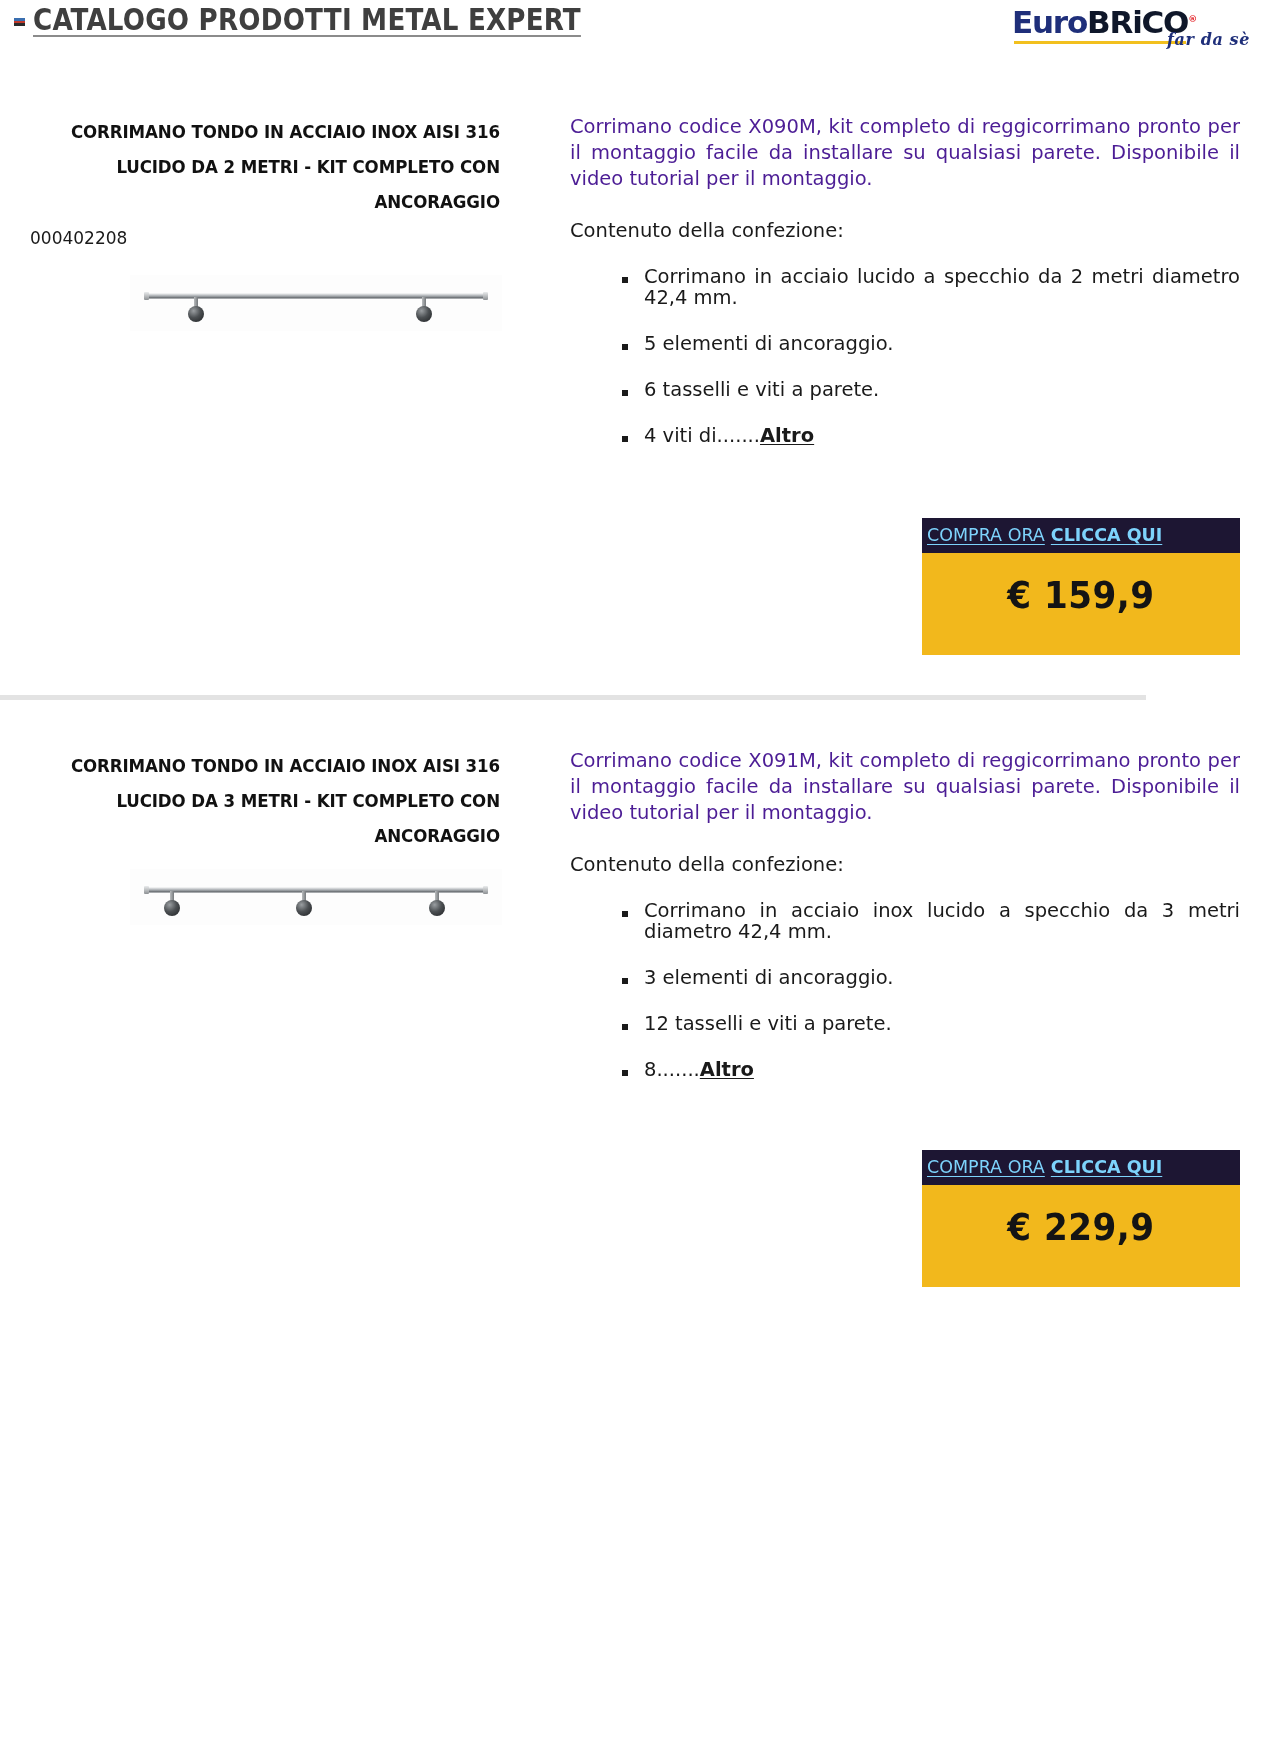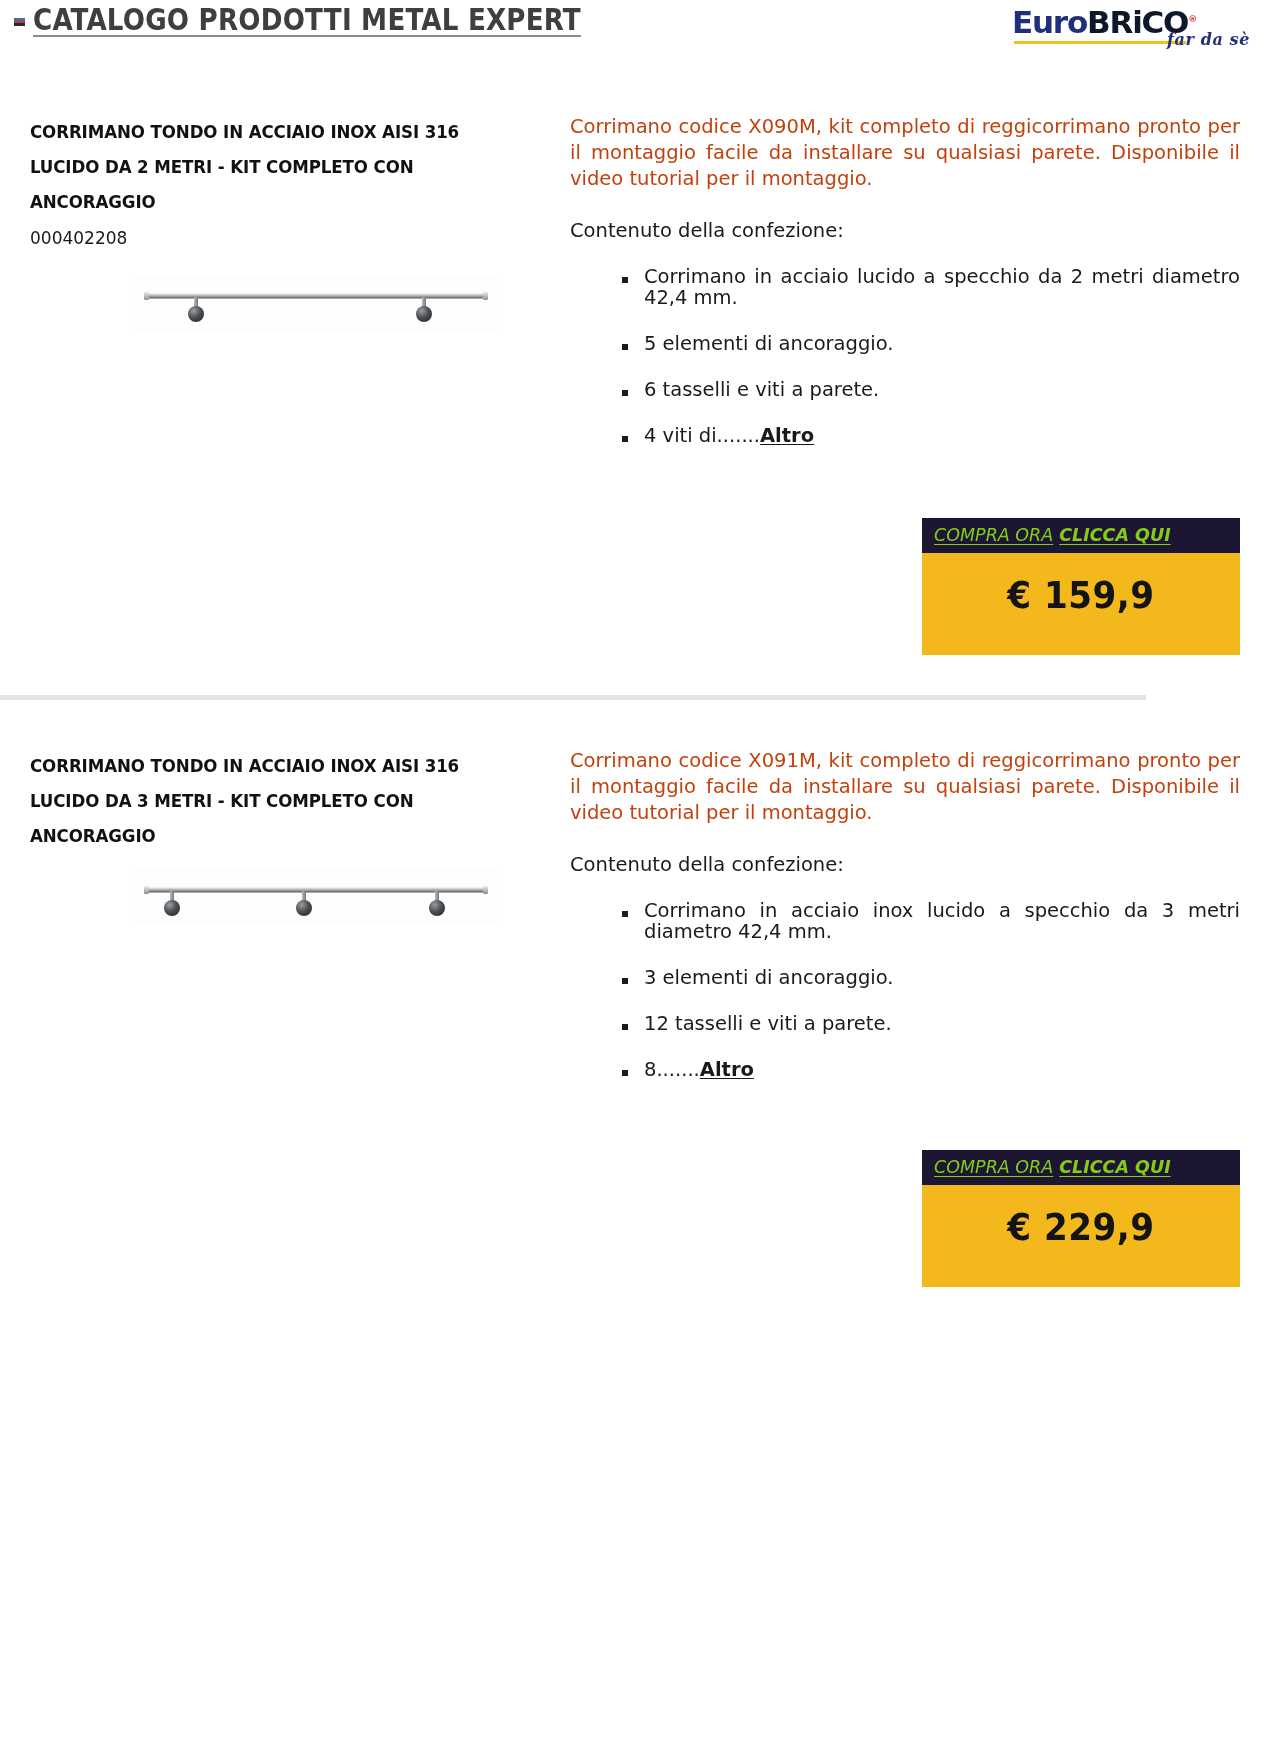--- a/index.html
+++ b/index.html
@@ -121,20 +121,21 @@
   }
 
   .prod-title {
     font-family: "DejaVu Sans Condensed", "Liberation Sans Narrow", "Liberation Sans", sans-serif;
     font-weight: 700;
     font-size: 18.5px;
     line-height: 35px;
     color: #111111;
     letter-spacing: -0.1px;
     max-width: 470px;
+    text-align: right;
   }
   .prod-code {
     font-size: 17px;
     color: #1a1a1a;
     line-height: 30px;
     margin-top: 4px;
     font-weight: 400;
   }
 
   
@@ -176,21 +177,21 @@
     width: 16px;
     height: 16px;
     border-radius: 50%;
     background: radial-gradient(circle at 35% 30%, #9a9ea1 0%, #4c5053 45%, #1c1e20 100%);
   }
 
   
   .desc {
     font-size: 19.5px;
     line-height: 26px;
-    color: #c2410c;
+    color: #4c1d95;
     text-align: justify;
     text-justify: inter-word;
     margin: 0 0 26px 0;
   }
   .contenuto {
     font-size: 19.5px;
     line-height: 26px;
     color: #1a1a1a;
     margin: 0 0 22px 0;
   }
@@ -228,26 +229,25 @@
   
   .badge-wrap {
     display: flex;
     justify-content: flex-end;
   }
   .badge {
     width: 318px;
   }
   .badge-head {
     background: #1d1633;
-    color: #84cc16;
-    padding: 7px 12px 8px 12px;
+    color: #7dd3fc;
+    padding: 7px 12px 8px 5px;
     font-size: 17.5px;
     line-height: 20px;
     white-space: nowrap;
-    font-style: italic;
   }
   .badge-head .cta1 {
     text-decoration: underline;
     text-underline-offset: 3px;
     font-weight: 400;
   }
   .badge-head .cta2 {
     font-weight: 700;
     text-decoration: underline;
     text-underline-offset: 3px;

